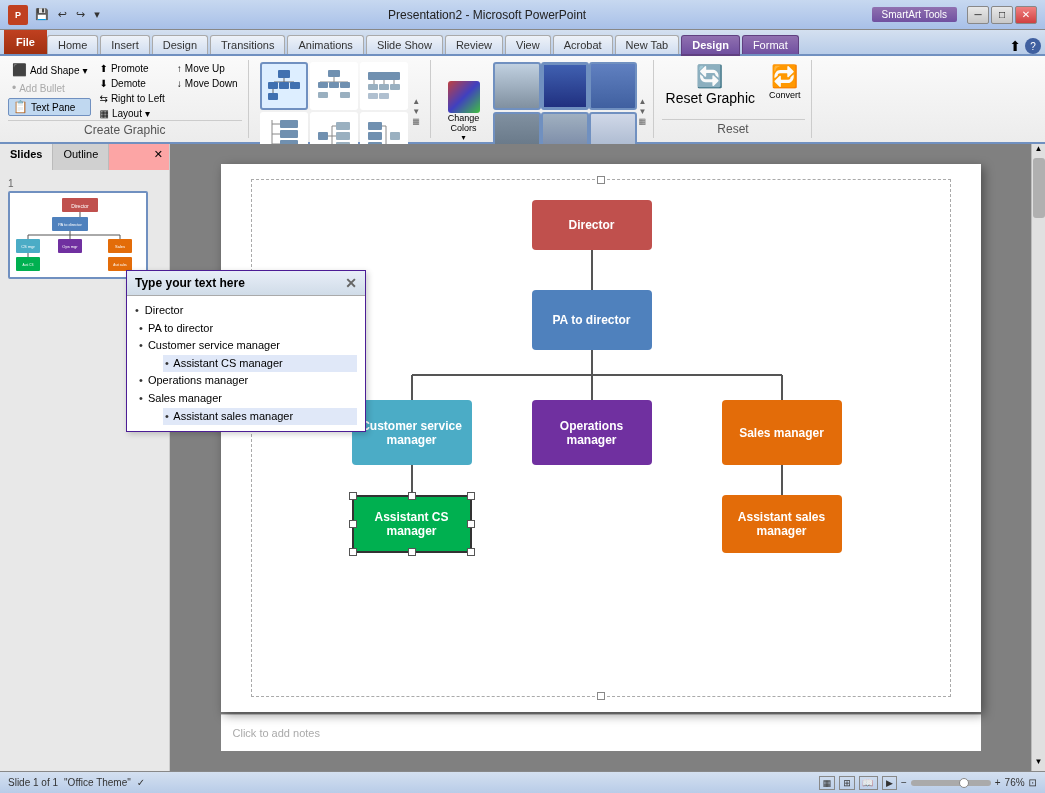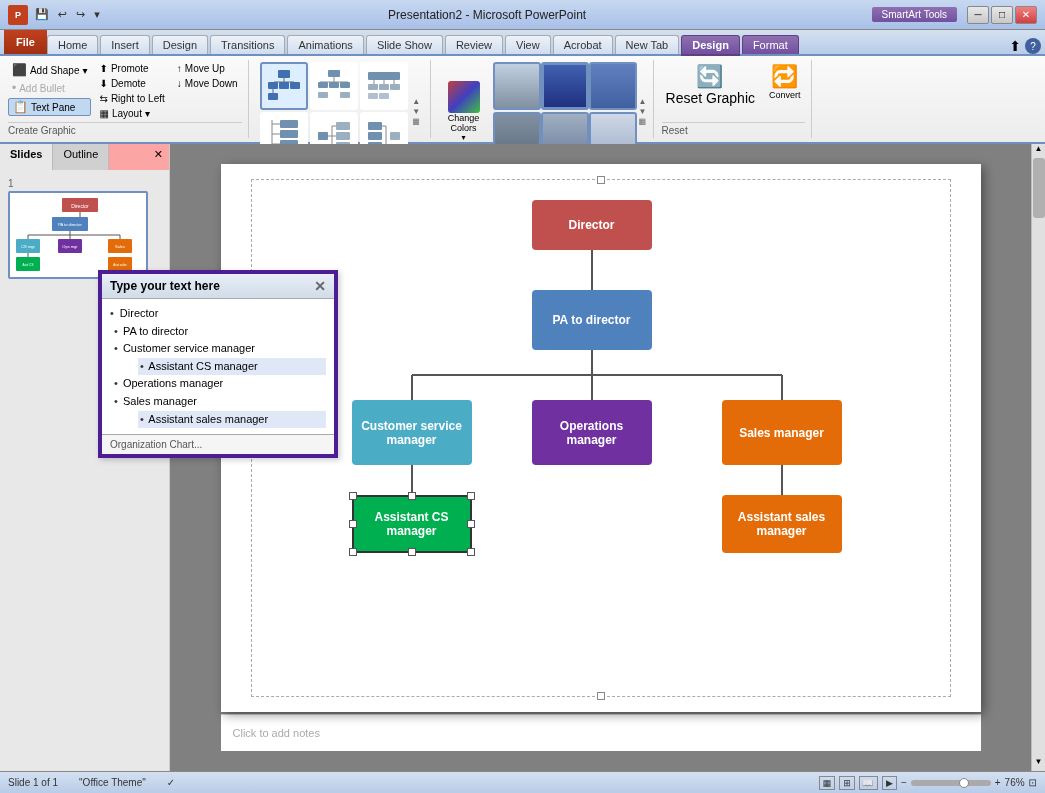--- a/index.html
+++ b/index.html
@@ -86,22 +86,23 @@
       min-width: 60px;
     }
     .ribbon-group-content {
       display: flex;
       flex-direction: row;
       align-items: flex-start;
       flex: 1;
       gap: 2px;
     }
     .ribbon-group-label {
-      font-size: 10px;
+      font-size: 12px;
       color: #555;
+      text-align: center;
       margin-top: auto;
       padding-top: 2px;
       border-top: 1px solid #ccc;
       width: 100%;
     }
     .ribbon-btn {
       display: flex;
       flex-direction: column;
       align-items: center;
       justify-content: center;
@@ -188,25 +189,25 @@
       background: white;
       border: 2px solid #7090c0;
       border-radius: 2px;
       overflow: hidden;
       position: relative;
     }
 
     
     .text-pane {
       position: absolute;
-      left: 98px;
+      left: 126px;
       top: 270px;
       width: 240px;
       background: white;
-      border: 4px solid #4c1d95;
+      border: 1px solid #4c1d95;
       box-shadow: 2px 2px 6px rgba(0,0,0,0.2);
       z-index: 10;
     }
     .text-pane-header {
       background: linear-gradient(to bottom, #e8eef8, #d0dce8);
       padding: 4px 8px;
       font-size: 12px;
       font-weight: bold;
       display: flex;
       justify-content: space-between;
@@ -311,21 +312,21 @@
     
     .status-bar {
       height: 22px;
       background: linear-gradient(to bottom, #d4e0f0, #b8cce8);
       border-top: 1px solid #888;
       display: flex;
       align-items: center;
       padding: 0 8px;
       font-size: 10px;
       color: #333;
-      gap: 21px;
+      gap: 6px;
     }
     .status-right {
       margin-left: auto;
       display: flex;
       align-items: center;
       gap: 4px;
     }
     .zoom-slider {
       width: 80px;
       height: 6px;
@@ -661,21 +662,20 @@
         </div>
         <div class="text-pane-subitem">
           <span class="bullet">•</span>
           <span>Sales manager</span>
         </div>
         <div class="text-pane-subsubitem">
           <span class="bullet">•</span>
           <span>Assistant sales manager</span>
         </div>
       </div>
-      <div class="text-pane-footer">Organization Chart...</div>
     </div>
   </div>
 
   <div class="canvas-area">
     <div class="slide-canvas">
 
       <div style="position:absolute;top:15px;left:30px;right:30px;bottom:15px;border:1px dashed #aaa;">
 
         <div style="position:absolute;top:-4px;left:50%;width:8px;height:8px;background:white;border:1px solid #888;transform:translateX(-50%);"></div>
         <div style="position:absolute;bottom:-4px;left:50%;width:8px;height:8px;background:white;border:1px solid #888;transform:translateX(-50%);"></div>

